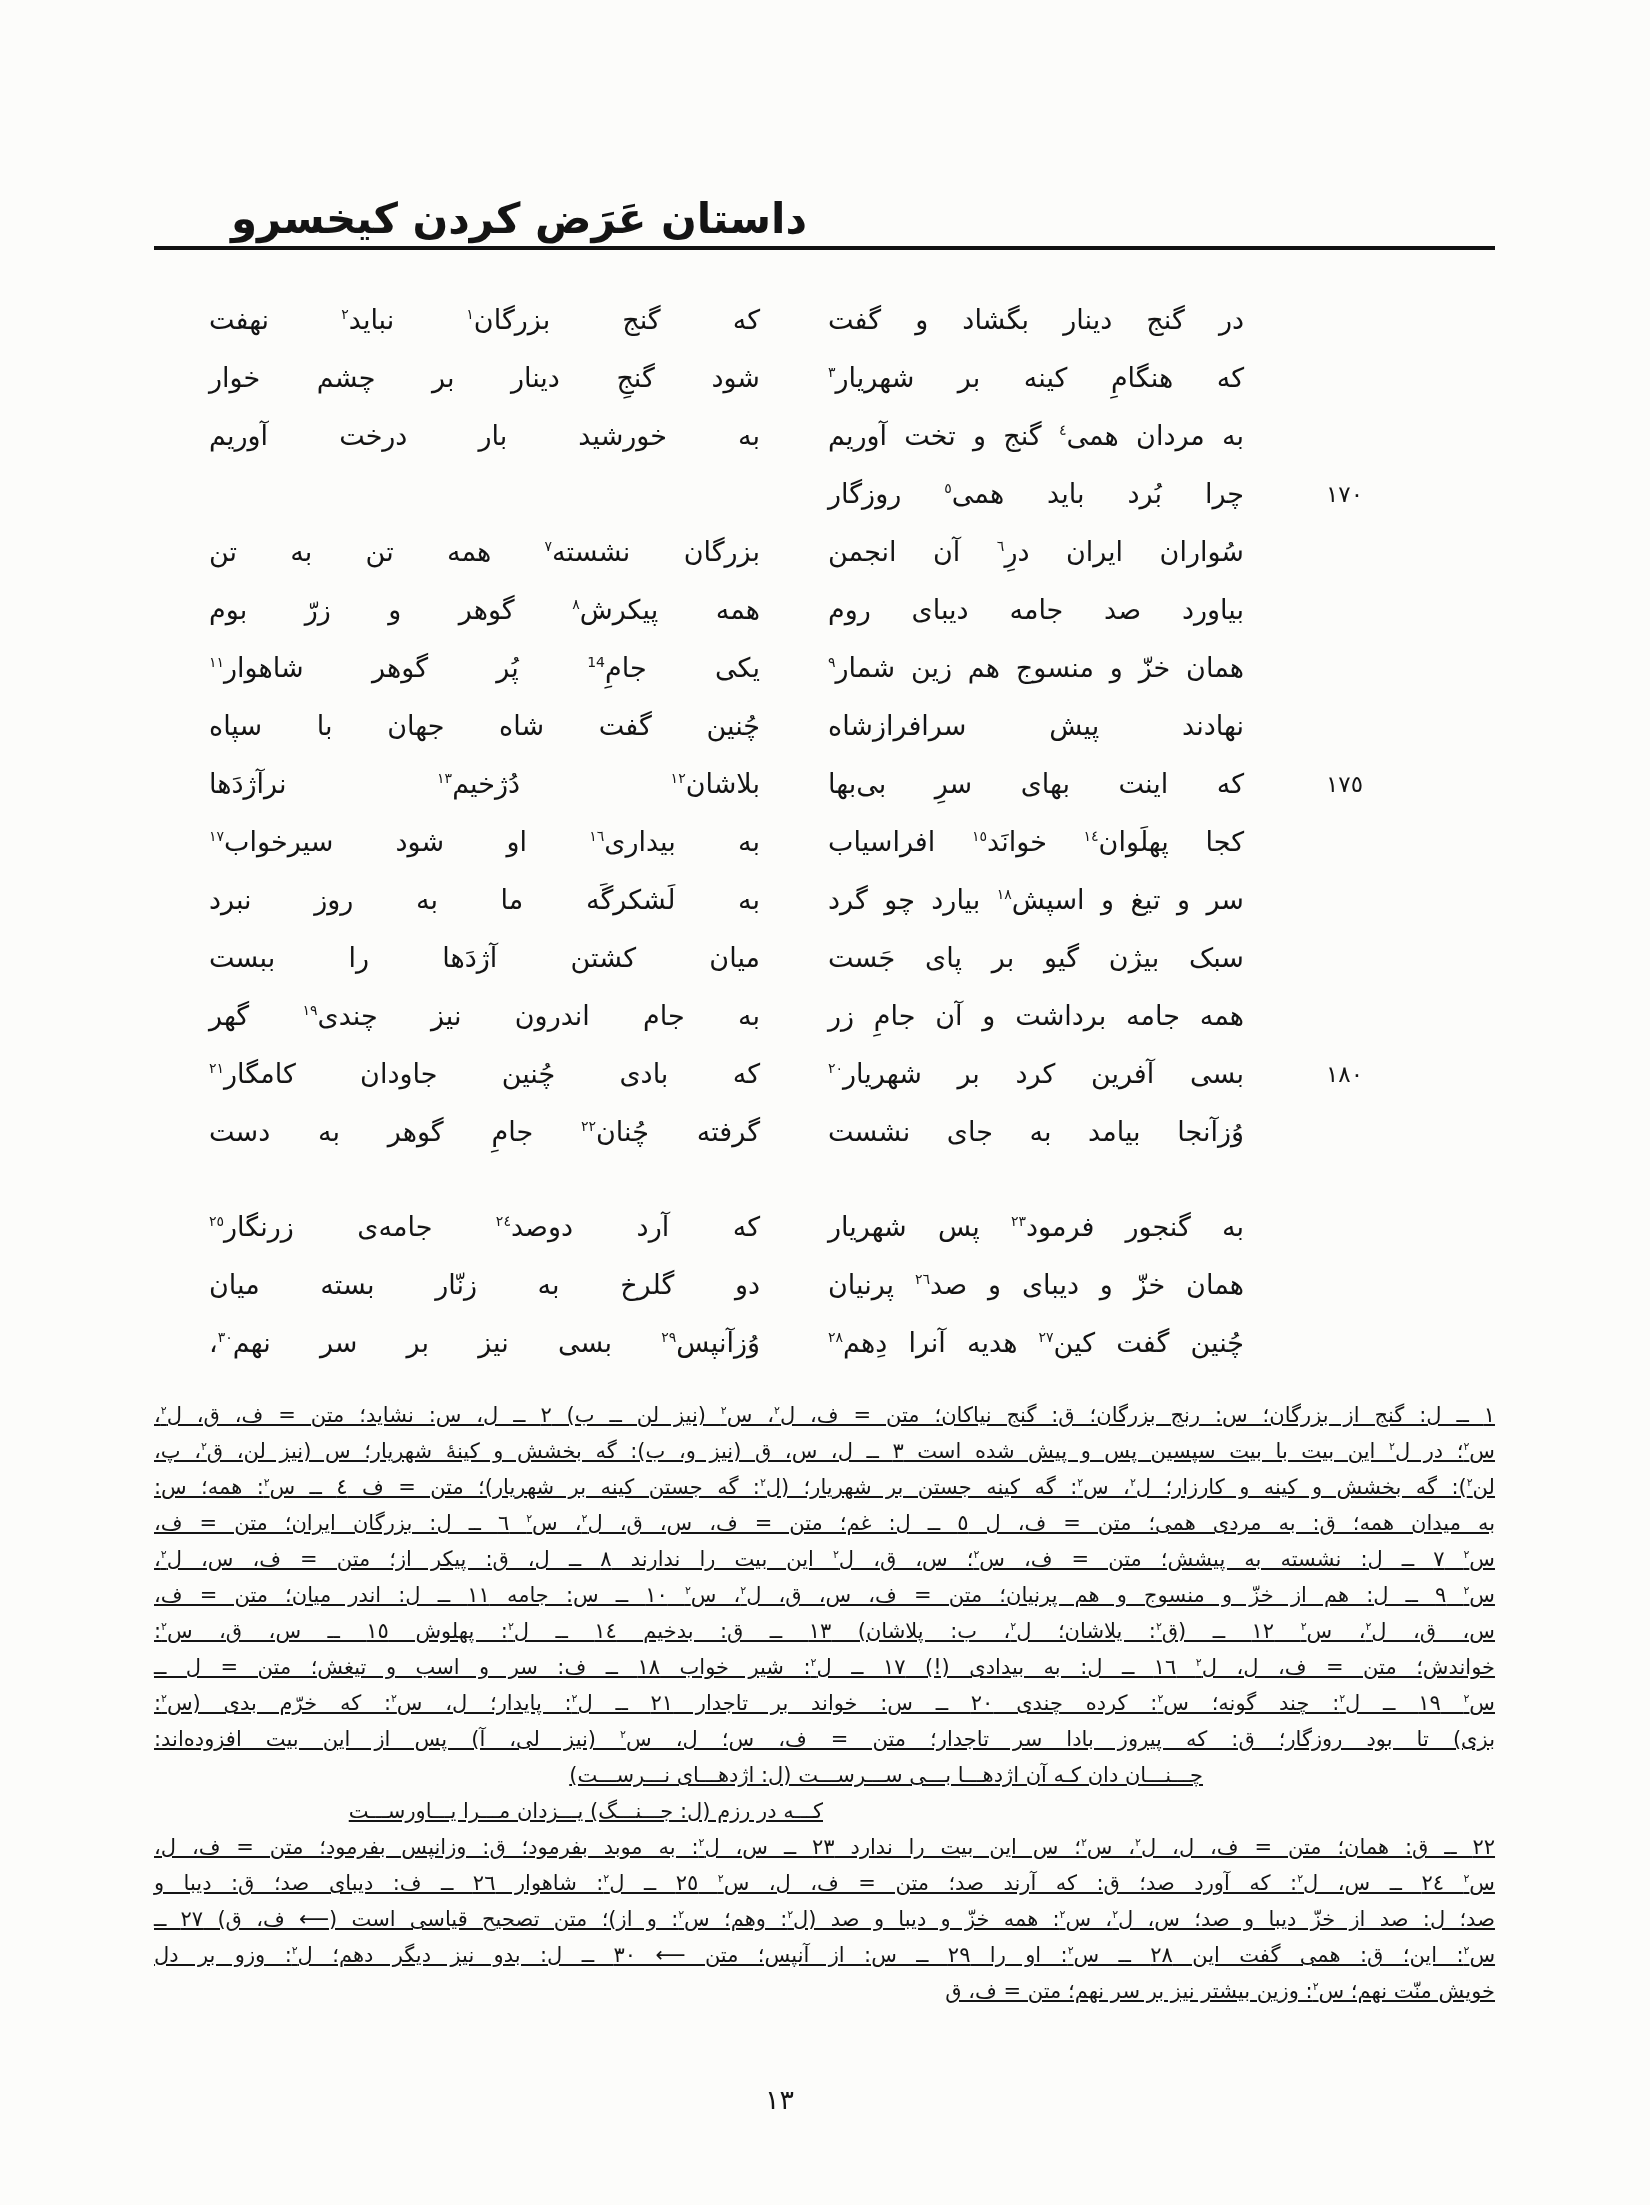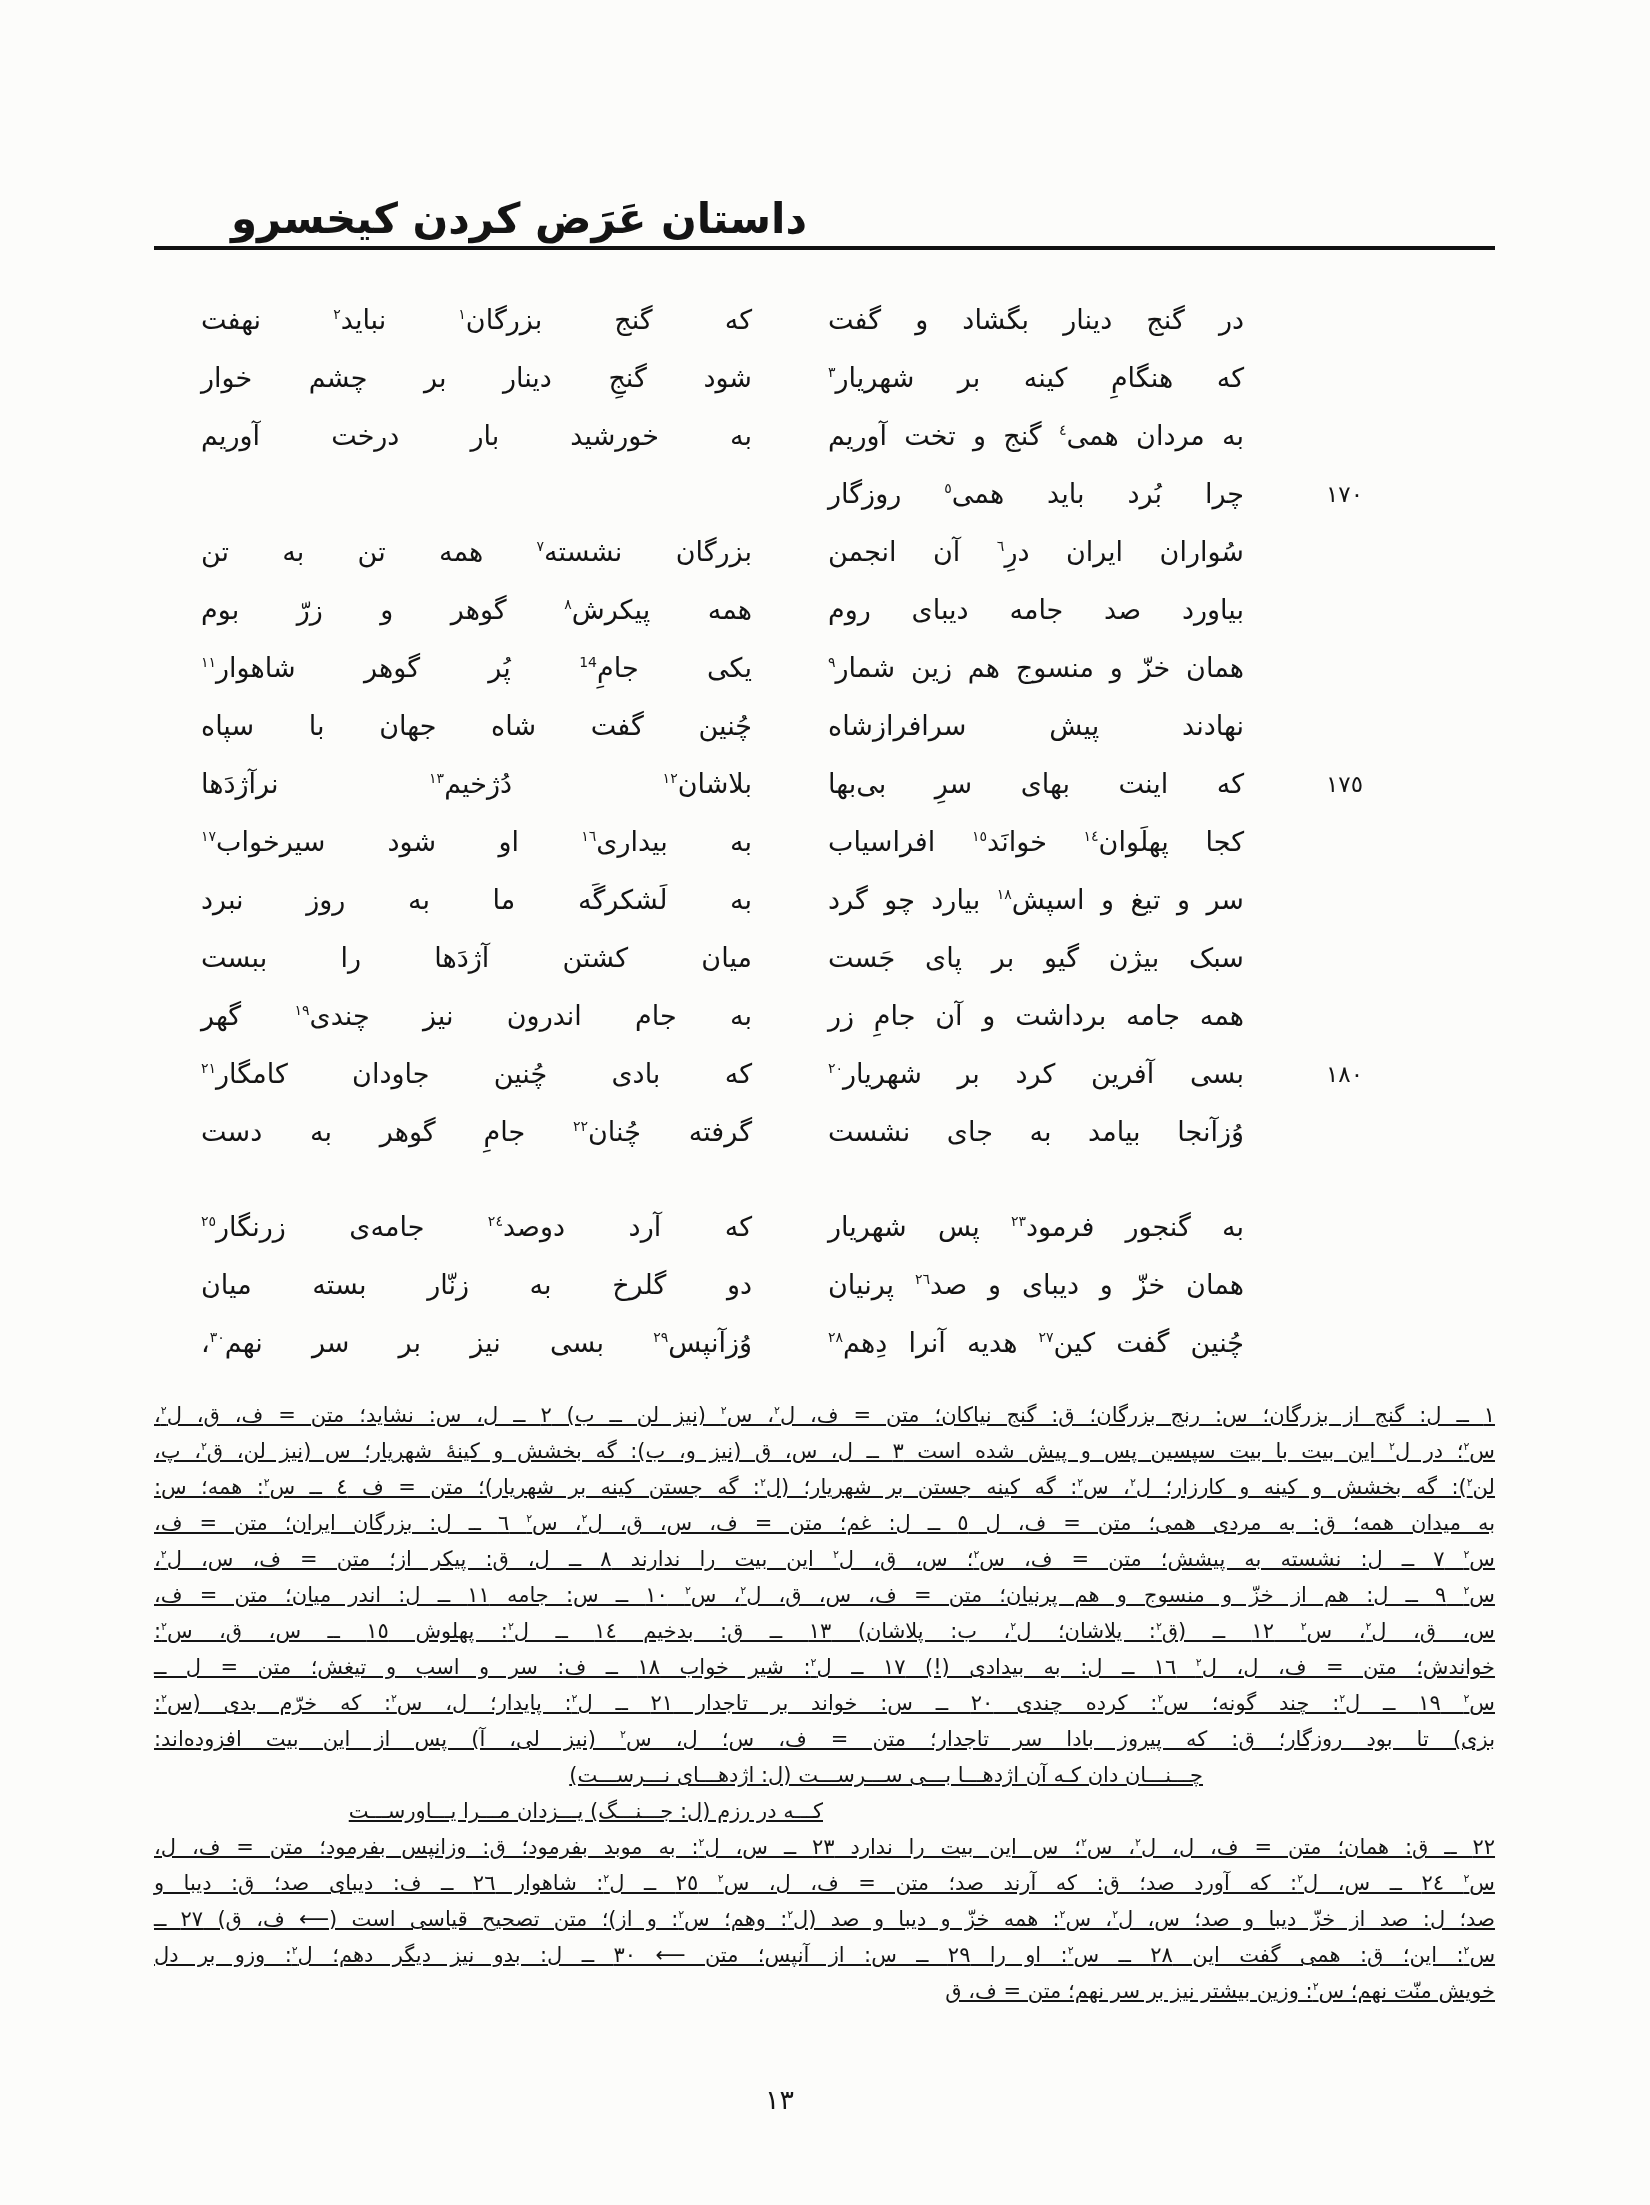--- a/index.html
+++ b/index.html
@@ -46,21 +46,21 @@
     flex:0 0 auto;
   }
   .hemi{
     line-height:58px;
     white-space:nowrap;
     text-align:justify;
     text-align-last:justify;
     flex:0 0 auto;
     white-space:normal;
   }
-  .hemi-right{width:416px;margin-left:8px;margin-right:68px;}
+  .hemi-right{width:416px;margin-left:0;margin-right:68px;}
   .hemi-left{width:551px;margin-right:68px;}
   sup{font-size:0.52em;line-height:0;vertical-align:super;}
   .footnotes{
     position:absolute;
     left:155px;top:1397px;
     width:1341px;
     font-size:21px;
     text-decoration:underline;
   }
   .fn-line{

